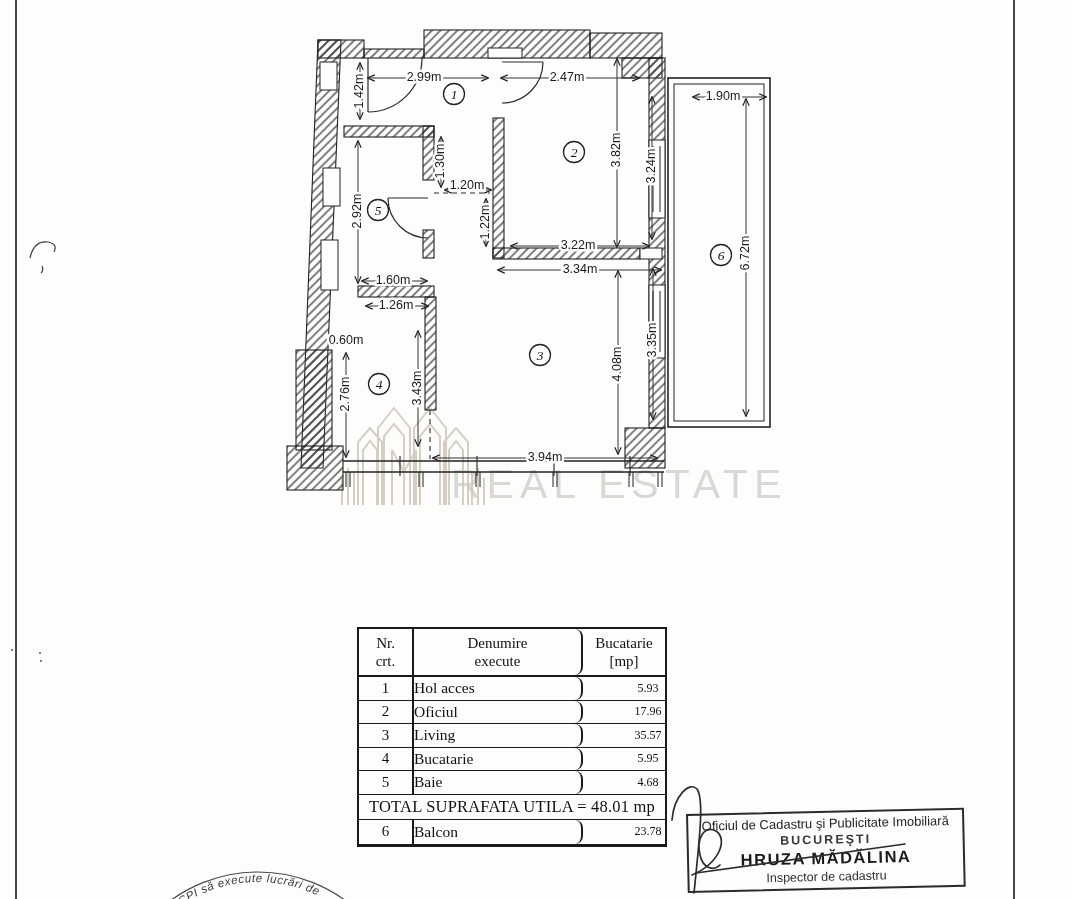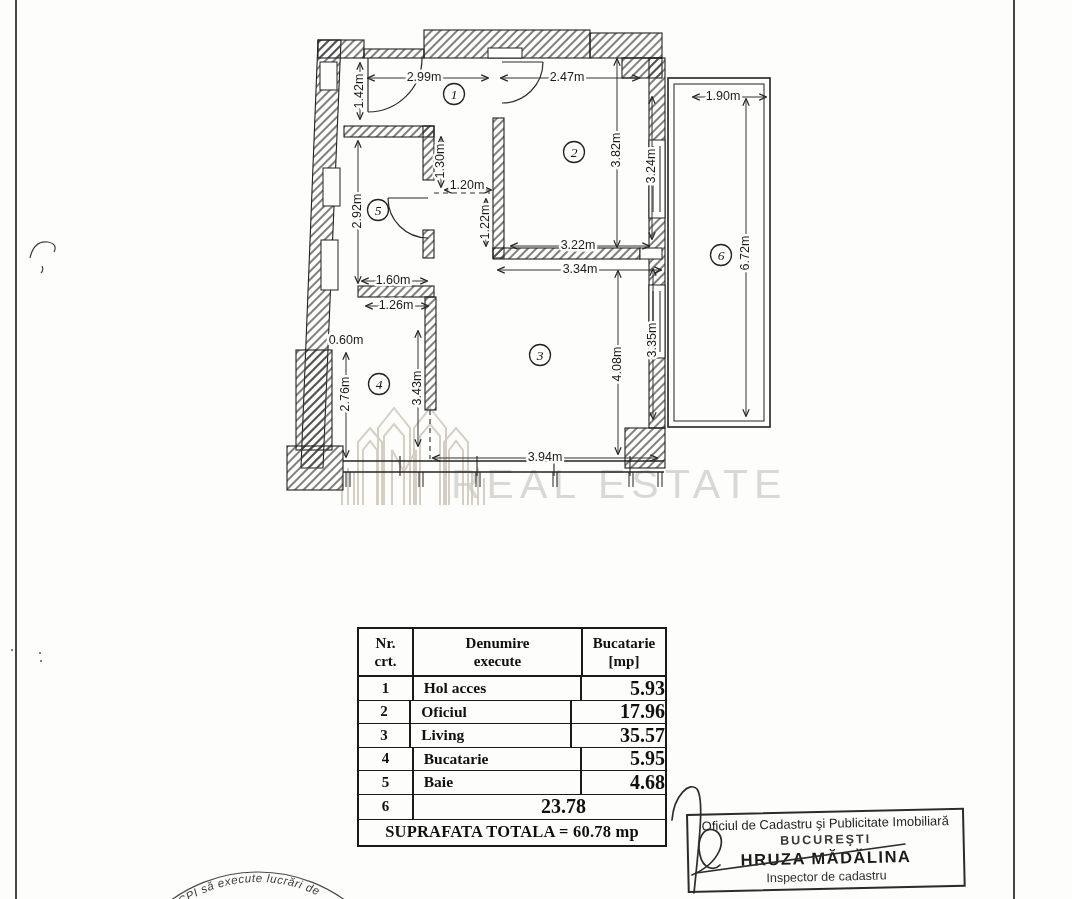--- a/index.html
+++ b/index.html
@@ -20,31 +20,31 @@
           text-anchor:middle;dominant-baseline:middle;
           paint-order:stroke;stroke:#fdfdfc;stroke-width:5px;stroke-linejoin:round;}
   .roomnum{font-family:"Liberation Serif",serif;font-style:italic;font-size:13.5px;fill:#161616;
            text-anchor:middle;dominant-baseline:central;}
   .arctext{font-family:"Liberation Sans",sans-serif;font-style:italic;font-size:11.5px;
            fill:#3d3d3d;letter-spacing:0.6px;}
 
   
   .tbl{position:absolute;left:357px;top:627px;width:310px;z-index:2;box-sizing:border-box;
        border:2px solid #1a1a1a;background:transparent;color:#101010;
-       font-family:"Liberation Serif",serif;font-weight:bold;}
+       font-family:"Liberation Serif",serif;}
   .tbl *{box-sizing:border-box;}
   .t-head{display:flex;height:48px;border-bottom:2px solid #1a1a1a;text-align:center;}
   .t-head .hc{display:flex;flex-direction:column;justify-content:center;line-height:1.2;font-size:15px;}
   .c-nr{width:55px;border-right:2px solid #1a1a1a;}
-  .c-name{width:169px;border-right:2px solid #1a1a1a;}
+  .c-name{width:169px;border-right:2px solid #1a1a1a;border-radius:8px;}
   .c-area{flex:1;}
   .t-row{display:flex;height:23.5px;border-bottom:1.5px solid #1a1a1a;align-items:stretch;}
   .t-row .c-nr{display:flex;align-items:center;justify-content:center;font-size:15px;}
-  .t-row .c-name{display:flex;align-items:center;padding-left:10px;font-size:15.5px;}
-  .t-row .c-area{display:flex;align-items:center;justify-content:center;font-size:20px;padding-left:48px;}
+  .t-row .c-name{display:flex;align-items:center;font-size:15.5px;}
+  .t-row .c-area{display:flex;align-items:center;justify-content:center;font-size:12px;padding-left:48px;}
   .t-full{height:25px;border-bottom:1.5px solid #1a1a1a;display:flex;align-items:center;
           justify-content:center;font-size:16.5px;letter-spacing:0.2px;}
   .t-full:last-child{border-bottom:none;}
   .t-row.balcon{height:25px;}
 
   
   .stamp{position:absolute;left:686px;top:814px;width:278px;height:79px;z-index:2;
          border:2.5px solid #2b2b2b;transform:rotate(-1.3deg);transform-origin:left top;
          display:flex;flex-direction:column;justify-content:space-between;
          padding:3px 2px 4px 2px;box-sizing:border-box;text-align:center;color:#242424;}
@@ -260,25 +260,26 @@
           <div class="c-nr">4</div>
           <div class="c-name">Bucatarie</div>
           <div class="c-area">5.95</div>
         </div>
         <div class="t-row">
           <div class="c-nr">5</div>
           <div class="c-name">Baie</div>
           <div class="c-area">4.68</div>
         </div>
       </div>
+    <div class="t-full">TOTAL SUPRAFATA UTILA = 48.01 mp</div>
     <div class="t-row balcon">
       <div class="c-nr">6</div>
+      <div class="c-name">Balcon</div>
       <div class="c-area">23.78</div>
     </div>
-    <div class="t-full">SUPRAFATA TOTALA = 60.78 mp</div>
   </div>
 
   <div class="stamp">
     <div class="s1">Oficiul de Cadastru şi Publicitate Imobiliară</div>
     <div class="s2">BUCUREŞTI</div>
     <div class="s3">HRUZA MĂDĂLINA</div>
     <div class="s4">Inspector de cadastru</div>
   </div>
 
   <svg id="signature-svg" width="280" height="124" viewBox="0 0 280 124">

